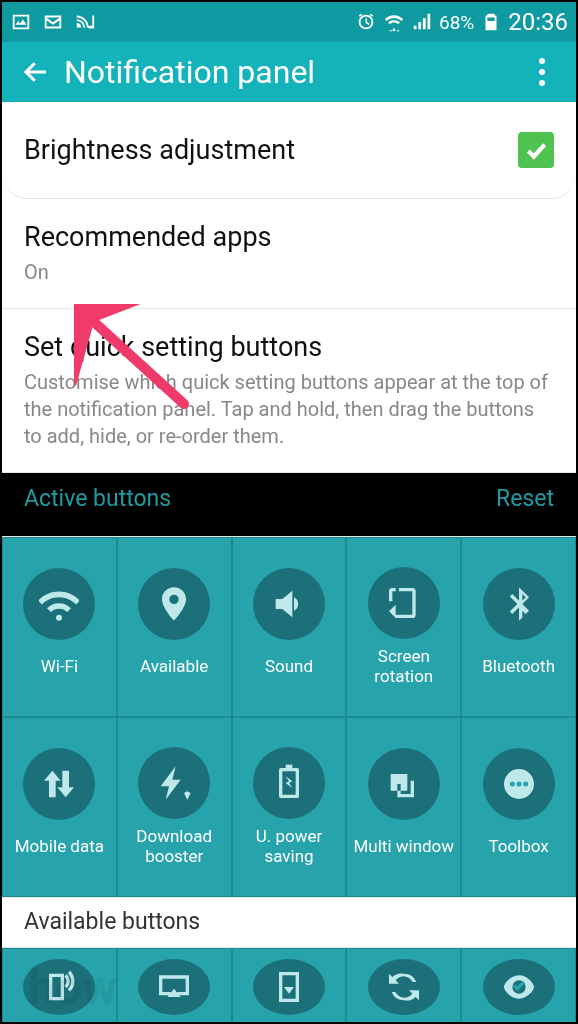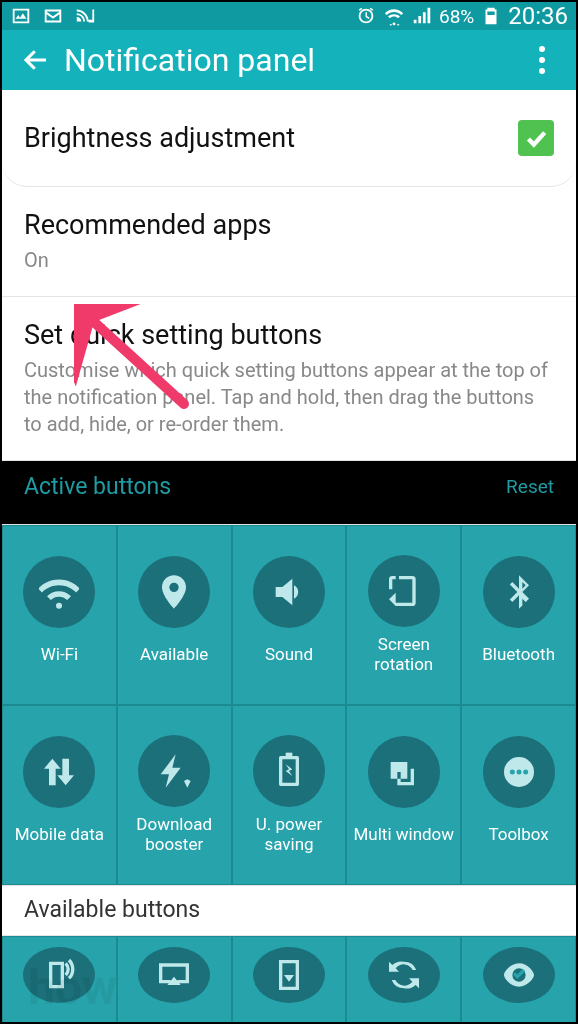--- a/index.html
+++ b/index.html
@@ -1,19 +1,19 @@
 <!DOCTYPE html>
 <html><head>
 <meta charset="utf-8">
 <style>
   * { box-sizing: border-box; margin: 0; padding: 0; }
   html, body { width: 578px; height: 1024px; font-family: -apple-system, Roboto, "Helvetica Neue", Arial, sans-serif; background:#fff; overflow:hidden; }
   body { position:relative; border:2px solid #000; }
   
-  .status-bar { height:28px; background:#0e9aa0; color:#fff; display:flex; align-items:center; justify-content:space-between; padding:0 8px; font-size:20px; }
+  .status-bar { height:40px; background:#0e9aa0; color:#fff; display:flex; align-items:center; justify-content:space-between; padding:0 8px; font-size:20px; }
   .status-left, .status-right { display:flex; align-items:center; gap:10px; }
   .status-right { gap:6px; }
   .status-right .pct { font-size:19px; }
   .status-right .time { font-size:24px; font-weight:400; }
   .sicon { width:22px; height:22px; display:inline-flex; align-items:center; justify-content:center; }
   .sicon svg { width:22px; height:22px; fill:#fff; }
   
   .app-bar { height:60px; background:#14b2bb; color:#fff; display:flex; align-items:center; padding:0 12px; }
   .app-bar .back { width:44px; height:44px; display:flex; align-items:center; justify-content:center; }
   .app-bar .back svg { width:30px; height:30px; stroke:#fff; fill:none; stroke-width:2.5; }
@@ -23,21 +23,21 @@
   
   .row { padding:22px 22px; border-bottom:1px solid #e4e4e4; background:#fff; }
   .row .ttl { font-size:27px; color:#111; }
   .row .sub { font-size:20px; color:#888; margin-top:6px; line-height:1.35; }
   .row.brightness { display:flex; align-items:center; justify-content:space-between; padding:30px 22px;border-radius:25px;}
   .checkbox { width:36px; height:36px; background:#4fc24f; border-radius:4px; display:flex; align-items:center; justify-content:center;}
   .checkbox svg { width:26px; height:26px; stroke:#fff; fill:none; stroke-width:4; }
   
   .section-bar { display:flex; align-items:center; justify-content:space-between; padding:12px 22px 24px 22px; border-top:1px solid #e4e4e4; border-bottom:1px solid #e4e4e4; background:#000000; }
   .section-bar .sl { color:#1f9ba3; font-size:23px; }
-  .section-bar .sr { color:#1f9ba3; font-size:19px;text-align:center; }
+  .section-bar .sr { color:#1f9ba3; font-size:23px;text-align:center; }
   .section-plain { padding:10px 22px 12px 22px; border-top:1px solid #e4e4e4; border-bottom:1px solid #e4e4e4; background:#fff; font-size:23px; color:#333; }
   
   .grid { background:#27a3ab; display:grid; grid-template-columns:repeat(5,1fr); }
   .grid.two-row { grid-template-rows:repeat(2,180px); }
   .grid.partial { grid-template-rows:90px; }
   .qs { border:1px solid #1c8a91; display:flex; flex-direction:column; align-items:center; justify-content:center; gap:8px; color:#fff; padding:22px 2px; }
   .qs .circ { width:72px; height:72px; border-radius:50%; background:#1b707a; display:flex; align-items:center; justify-content:center; }
   .qs .circ svg { width:40px; height:40px; fill:#bfe8eb; }
   .qs .lbl { font-size:17px; text-align:center; line-height:1.15; min-height:38px; display:flex; align-items:center; }
   .grid.partial .qs { justify-content:flex-start; padding-top:10px;}

